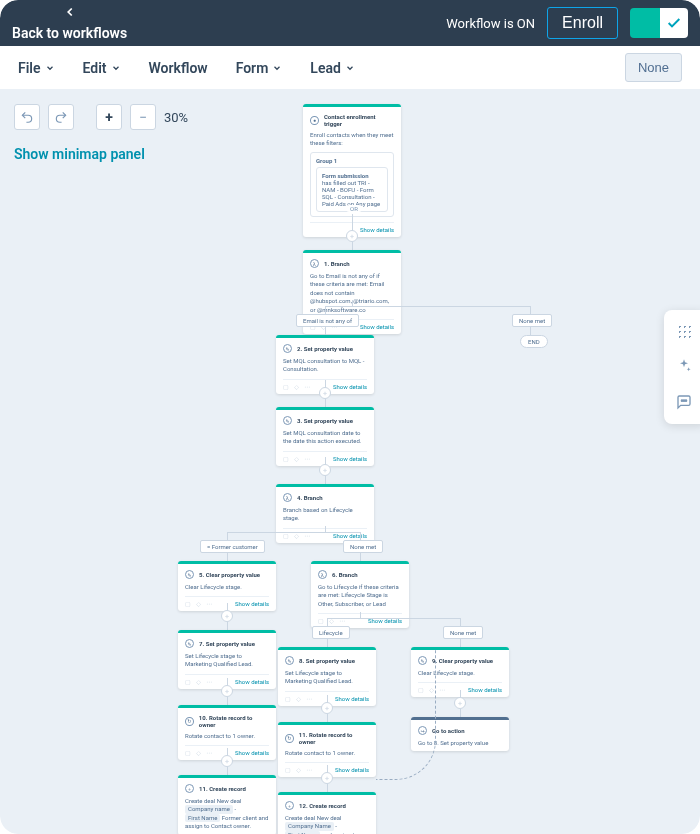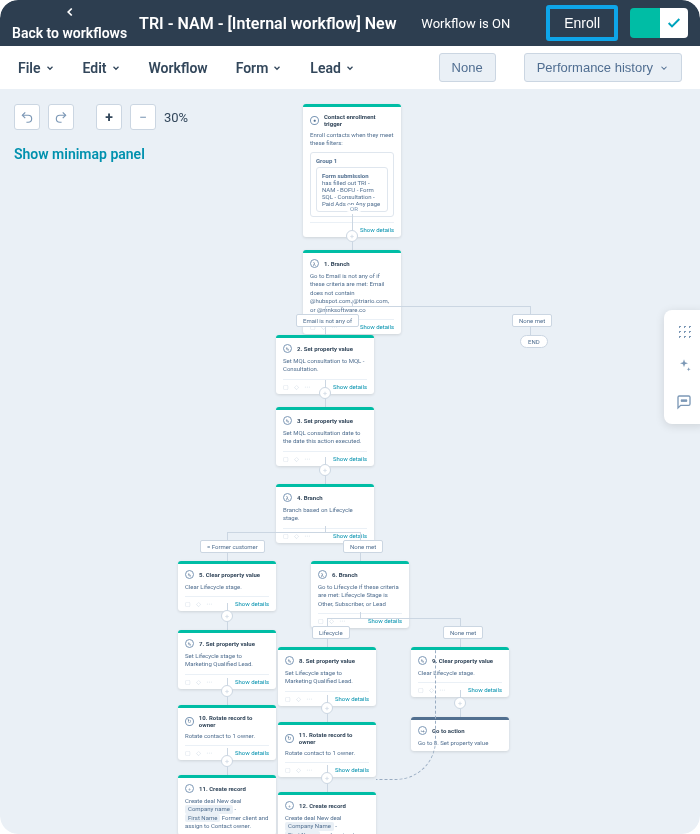--- a/index.html
+++ b/index.html
@@ -54,28 +54,27 @@
     overflow: hidden;
     flex: 1;
     max-width: 300px;
   }
   .status {
     margin-left: auto;
     font-size: 13px;
     white-space: nowrap;
   }
   .enroll-btn {
-    border: 4px solid #0ea5e9;
+    border: 1px solid #0ea5e9;
     background: transparent;
     color: #fff;
     border-radius: 3px;
     padding: 6px 14px;
-    font-size: 14px;
+    font-size: 16px;
     cursor: pointer;
-    margin-left: 24px;
   }
   .review-chip {
     display: flex;
     align-items: center;
     height: 30px;
     border-radius: 4px;
     overflow: hidden;
   }
   .review-chip .left { background: #00bda5; width: 30px; height: 100%; }
   .review-chip .right {
@@ -245,21 +244,20 @@
 </head>
 <body>
 
 <div class="topbar">
   <div class="back">
     <svg viewBox="0 0 24 24" fill="none" stroke="currentColor" stroke-width="3">
         <polyline points="15 18 9 12 15 6"></polyline>
       </svg>
     <span>Back to workflows</span>
   </div>
-  <div class="title">TRI - NAM - [Internal workflow] New</div>
   <div class="status">Workflow is ON</div>
   <button class="enroll-btn">Enroll</button>
   <div class="review-chip">
     <div class="left"></div>
     <div class="right">
       <svg viewBox="0 0 24 24" width="16" height="16" fill="none" stroke="currentColor" stroke-width="3">
           <polyline points="20 6 9 17 4 12"></polyline>
         </svg>
     </div>
   </div>
@@ -288,26 +286,20 @@
       </svg>
   </div>
   <div class="item">
     <span>Lead</span>
     <svg class="chev" viewBox="0 0 24 24" fill="none" stroke="currentColor" stroke-width="3">
         <polyline points="6 9 12 15 18 9"></polyline>
       </svg>
   </div>
   <div class="sp"></div>
   <button class="btn-light">None</button>
-  <button class="btn-light" style="display:flex;align-items:center;gap:6px;">
-    <span>Performance history</span>
-    <svg class="chev" viewBox="0 0 24 24" fill="none" stroke="currentColor" stroke-width="2.5">
-        <polyline points="6 9 12 15 18 9"></polyline>
-      </svg>
-  </button>
 </div>
 
 <div class="canvas-wrap">
 
   <div class="toolbar-left">
     <div class="icon-btn">
       <svg viewBox="0 0 24 24" width="14" height="14" fill="none" stroke="currentColor" stroke-width="2">
           <path d="M9 14L4 9l5-5"></path>
           <path d="M4 9h10a6 6 0 0 1 0 12h-3"></path>
         </svg>

